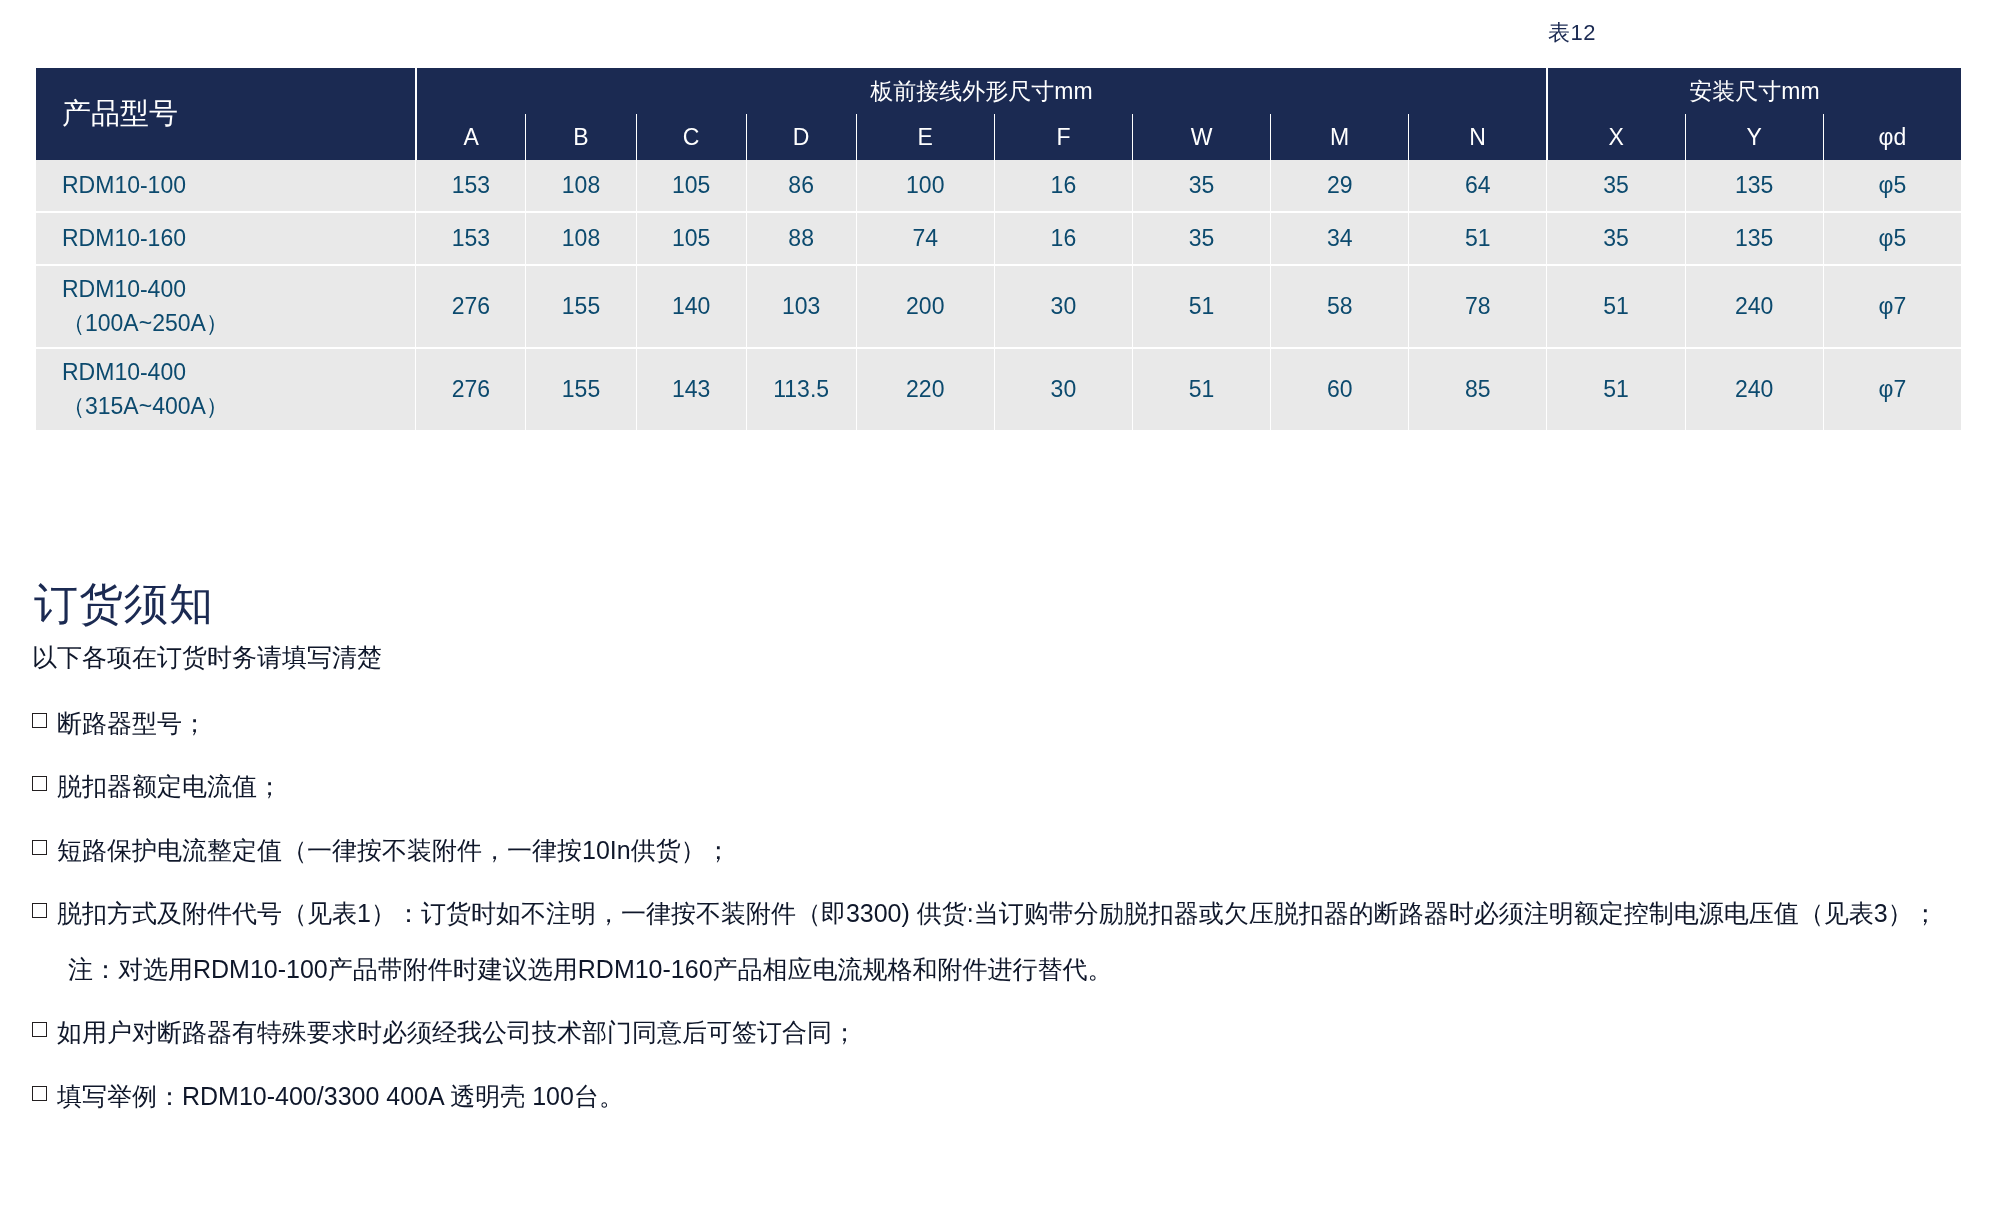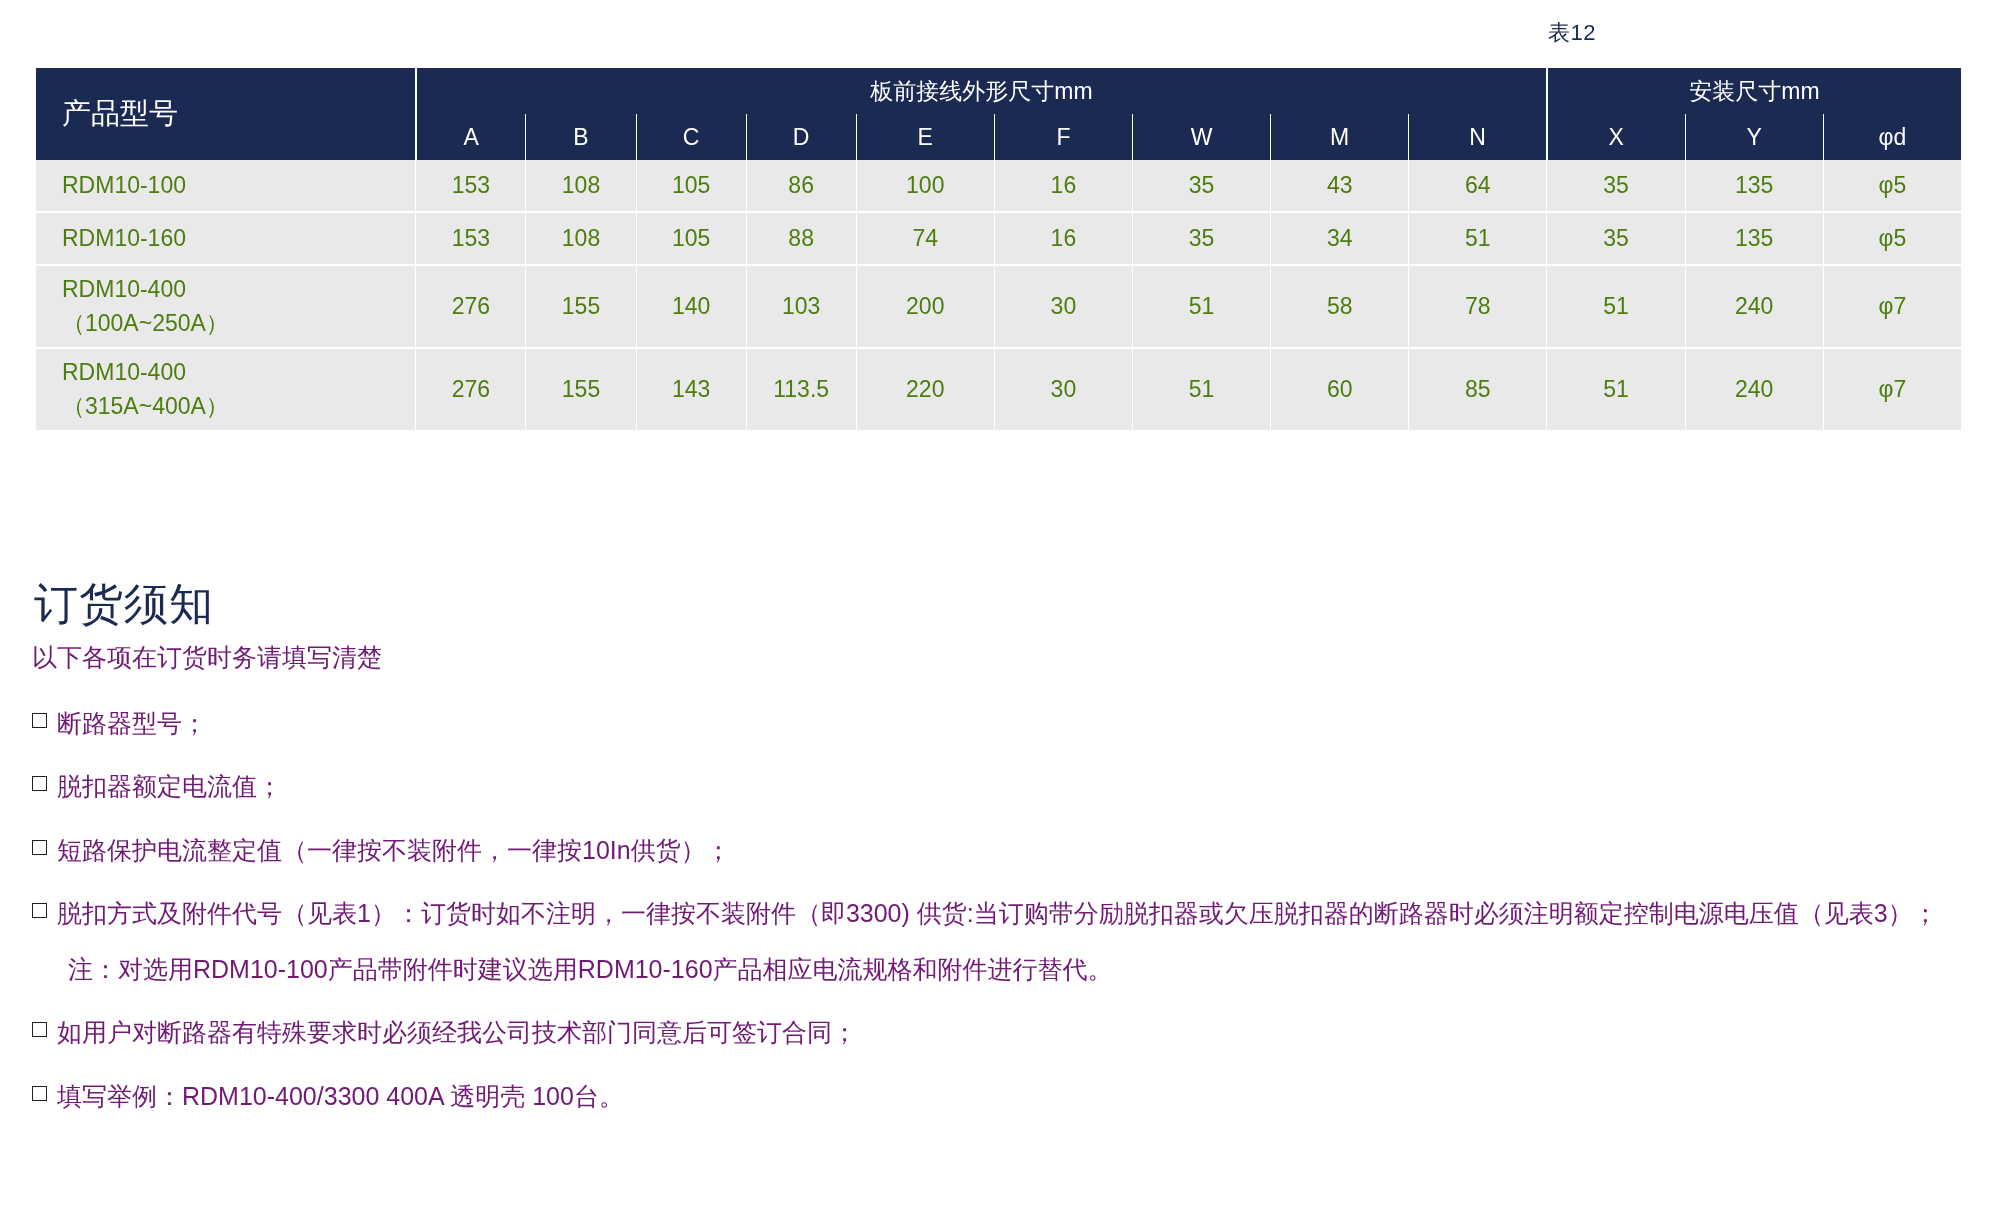--- a/index.html
+++ b/index.html
@@ -66,21 +66,21 @@
     text-align: left;
     padding-left: 26px;
     font-size: 29px;
     border-right: 2px solid #ffffff;
   }
   table.spec tbody td {
     background: #e9e9e9;
     height: 49px;
     border-bottom: 2px solid #ffffff;
     border-right: 1px solid #ffffff;
-    color: #4d7c0f;
+    color: #0c4a6e;
     font-size: 23px;
   }
   table.spec tbody td.model {
     text-align: left;
     padding-left: 26px;
     line-height: 1.45;
   }
   table.spec tbody tr.tall td {
     height: 79px;
   }
@@ -99,21 +99,21 @@
   }
 
   
   .notes {
     position: absolute;
     left: 32px;
     top: 640px;
     width: 1936px;
     font-size: 25px;
     line-height: 1.0;
-    color: #701a75;
+    color: #0f172a;
   }
   .notes p {
     margin: 0 0 28px 0;
     line-height: 1.42;
   }
   .notes p.lead {
     margin-bottom: 30px;
   }
   .bullet {
     display: inline-block;
@@ -185,21 +185,21 @@
           <td class="model">
             <span class="model-two-line">RDM10-100</span>
           </td>
           <td>153</td>
           <td>108</td>
           <td>105</td>
           <td>86</td>
           <td>100</td>
           <td>16</td>
           <td>35</td>
-          <td>43</td>
+          <td>29</td>
           <td>64</td>
           <td>35</td>
           <td>135</td>
           <td>φ5</td>
         </tr>
         <tr>
           <td class="model">
             <span class="model-two-line">RDM10-160</span>
           </td>
           <td>153</td>

